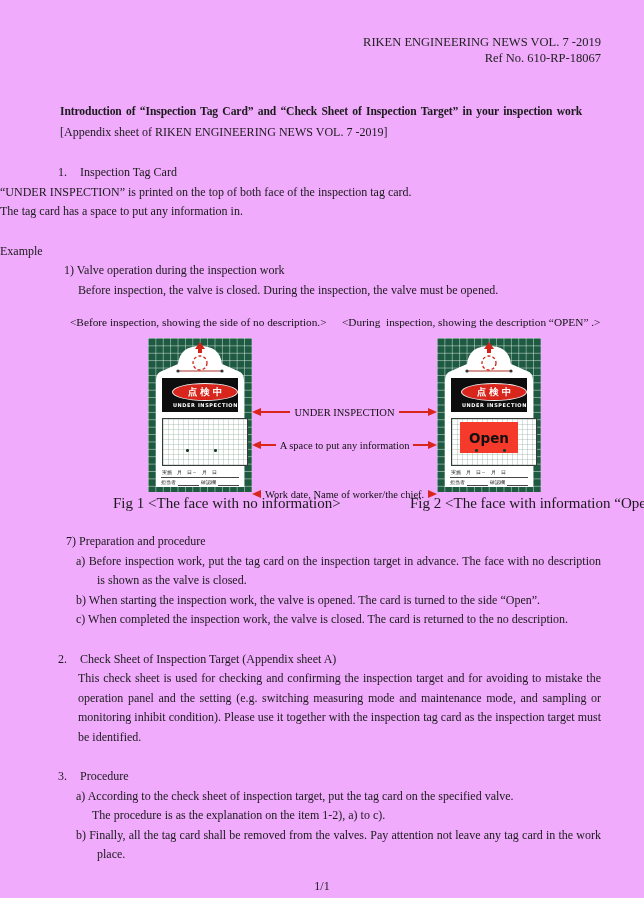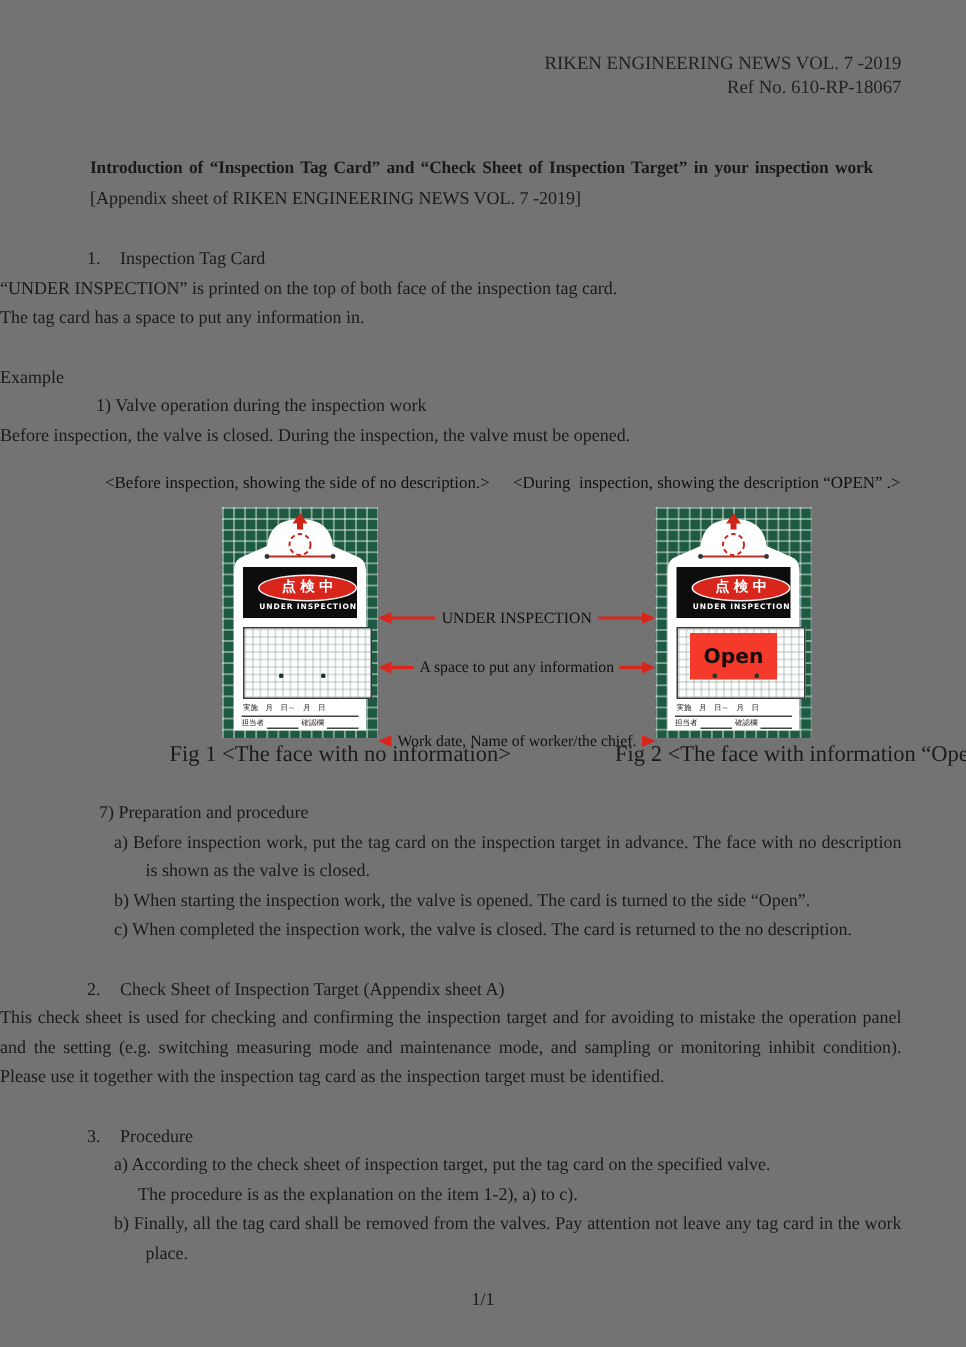--- a/index.html
+++ b/index.html
@@ -1,34 +1,34 @@
 <!DOCTYPE html>
 <html><head>
 <meta charset="utf-8">
 <style>
   html,body{margin:0;padding:0;}
   body{
     width:644px;height:898px;background:#ffffff;overflow:hidden;
     font-family:"Liberation Serif","DejaVu Serif",serif;
     font-size:12px;color:#1a1a1a;
   }
-  .page{position:relative;width:644px;height:898px;background:#737373;}
+  .page{position:relative;width:644px;height:898px;background:#f0abfc;}
 
   
   .hdr{padding-top:34px;margin-right:43px;text-align:right;line-height:16px;font-size:12.5px;color:#222;}
 
   
   .title-block{margin:36px 43px 0 60px;line-height:20px;}
   .title-main{font-weight:bold;font-size:11.6px;letter-spacing:-0.1px;word-spacing:1.5px;white-space:nowrap;}
   .title-sub{font-size:12px;}
 
   .blk{line-height:19.5px;}
   .mt21{margin-top:21px}.mt20{margin-top:20px}
   .ml58{margin-left:58px}.ml60{margin-left:60px}.ml64{margin-left:64px}
-  .ml66{margin-left:66px}.ml68{}.ml76{margin-left:76px}.ml78{}.ml92{margin-left:92px}
+  .ml66{margin-left:66px}.ml68{}.ml76{margin-left:76px}.ml78{margin-left:78px}.ml92{margin-left:92px}
   .mr43{margin-right:43px}
   p{margin:0;}
   .h-label{margin-left:13px;}
   .just{text-align:justify;}
   .hang{padding-left:37px;text-indent:-21px;}
 
   
   .figure{position:relative;height:196px;margin-top:16px;}
   .figcap{position:absolute;top:0;font-size:11.3px;white-space:pre;color:#111;}
   .figcap.left{left:70px;}

